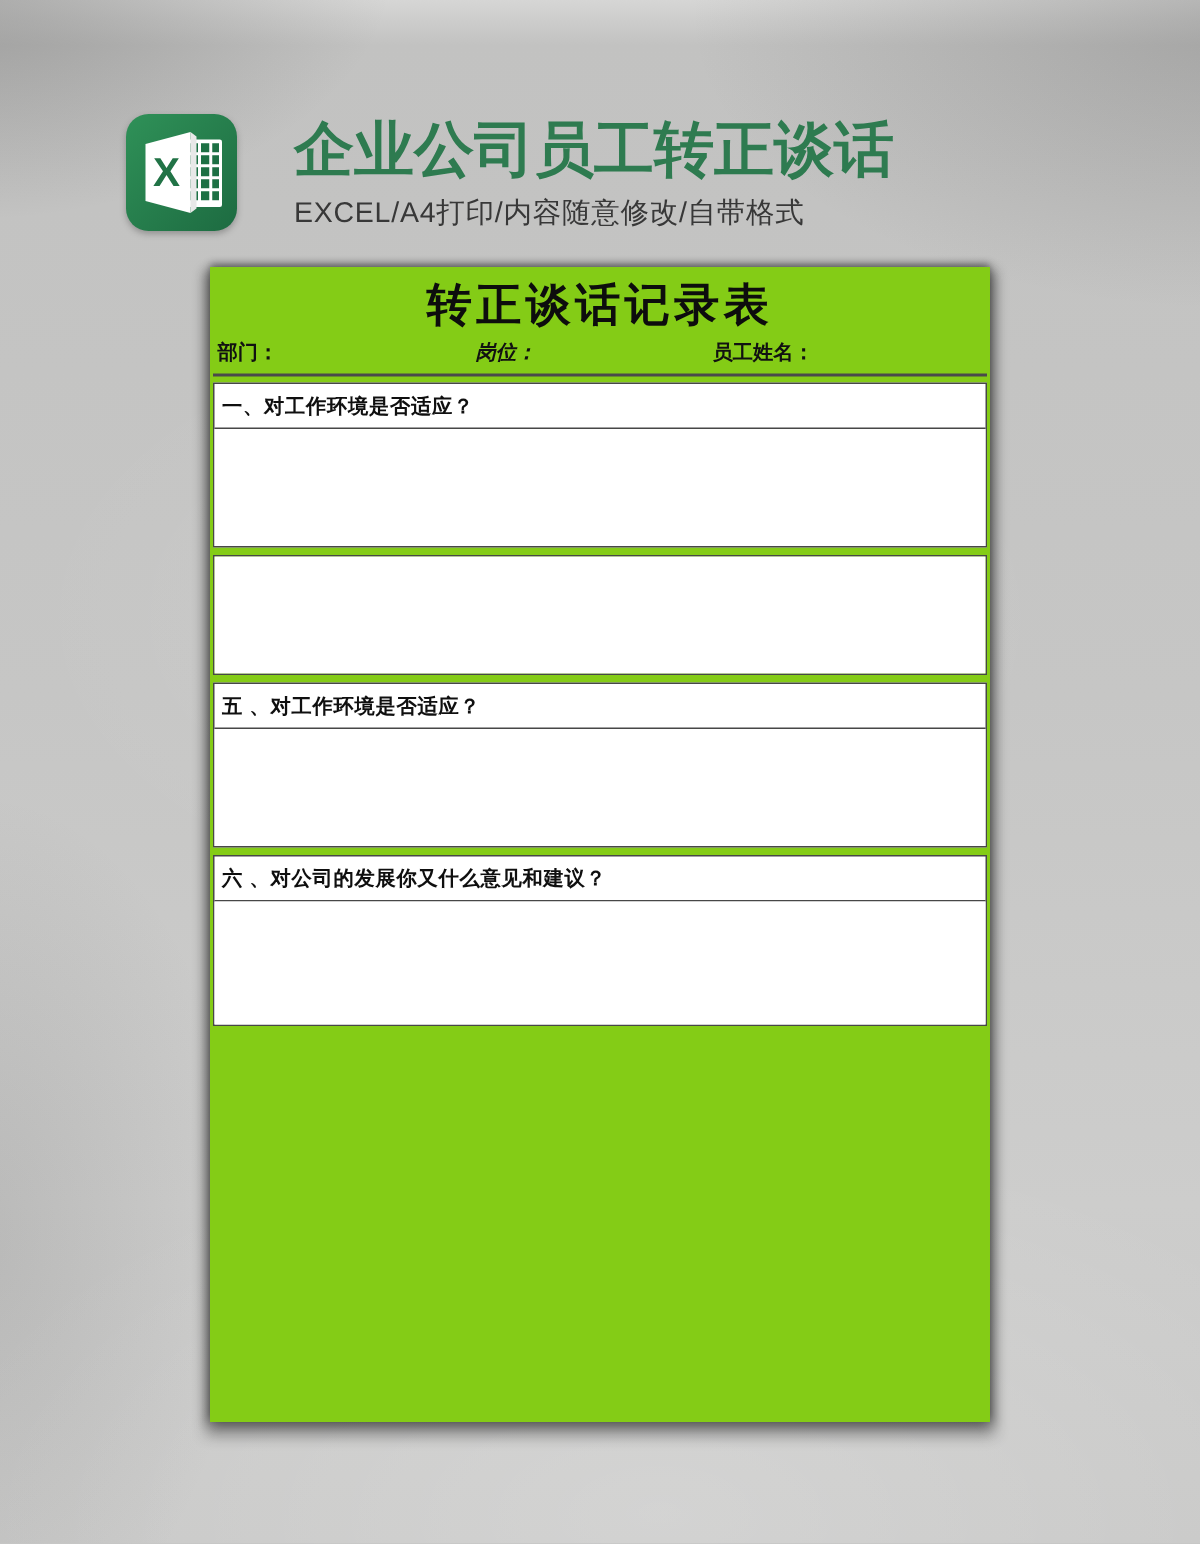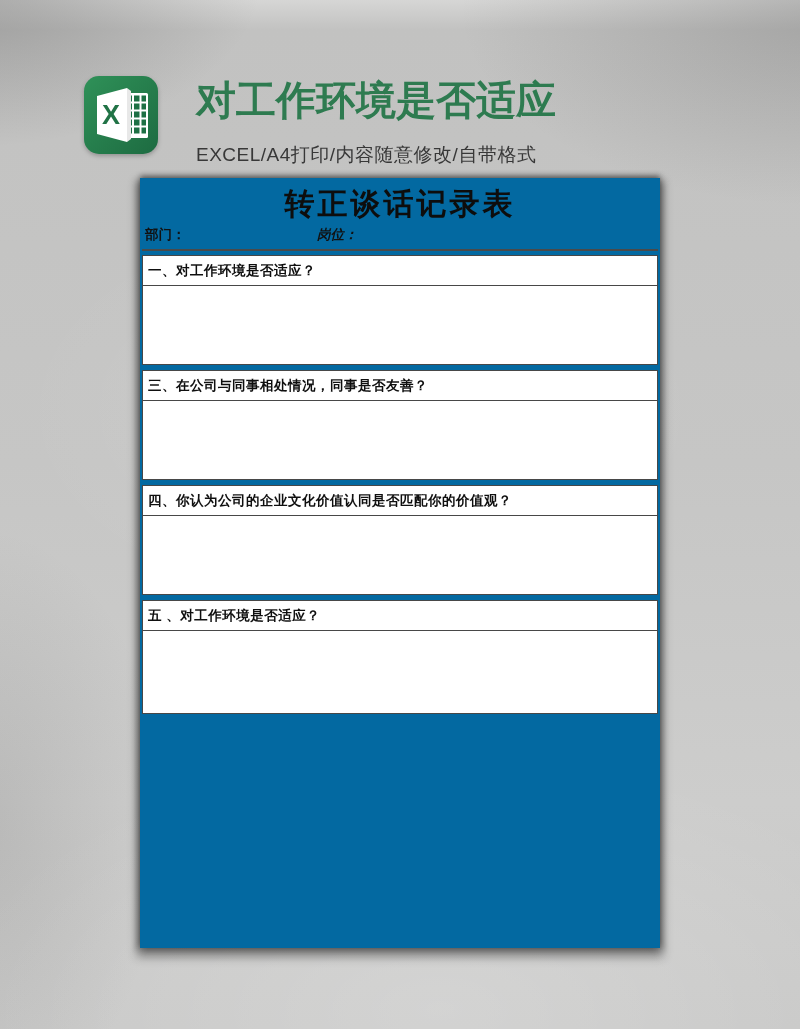--- a/index.html
+++ b/index.html
@@ -19,25 +19,25 @@
       linear-gradient(180deg, #d6d6d5 0px, #c2c2c1 30px, #c6c6c5 45%, #cdcdcc 78%, #c8c8c7 100%);
   }
   
   .header { position:absolute; top:76px; left:84px; display:flex; align-items:flex-start; }
   .excel-icon { width:74px; height:78px; display:block; filter:drop-shadow(0 2px 2px rgba(0,0,0,.25)); }
   .title-block { margin-left:38px; }
   .tpl-title {
     font-size:40px; font-weight:bold; line-height:1.2;
     letter-spacing:0px; white-space:nowrap;
   }
-  .tpl-subtitle { font-size:19px; color:#383838; margin-top:18px; letter-spacing:.5px; }
+  .tpl-subtitle { font-size:19px; color:#383838; margin-top:5px; letter-spacing:.5px; }
   
   .paper {
     position:absolute; left:140px; top:178px; width:520px; height:770px;
-    background:#0369a1; box-sizing:border-box; padding:10px 2px 0 2px;
+    background:#84cc16; box-sizing:border-box; padding:10px 2px 0 2px;
     box-shadow: 0 -3px 5px rgba(0,0,0,.38), 0 6px 9px 3px rgba(30,30,30,.42),
                 -4px 2px 6px rgba(0,0,0,.20), 4px 2px 6px rgba(0,0,0,.20);
   }
   .form-title {
     text-align:center; font-size:30px; line-height:32px; font-weight:bold;
     color:#0d0d0d; letter-spacing:3px; margin:0 0 6px 0;
   }
   .info-row {
     display:flex; align-items:flex-start;
     font-size:13.5px; font-weight:bold; color:#111;
@@ -90,44 +90,44 @@
           <rect x="57.5" y="51.5" width="4.5" height="6"></rect>
       </g>
     </g>
     <g>
       <path d="M13 20 L43 12 L43 66 L13 58 Z" fill="#ffffff"></path>
       <path d="M43 12 L43 66 L47 63 L47 15 Z" fill="#e8e8e8"></path>
       <text x="27" y="48" text-anchor="middle" font-family="Liberation Sans, sans-serif" font-size="27" font-weight="bold" fill="#217346">X</text>
     </g>
   </svg>
   <div class="title-block">
-    <div class="tpl-title" style="color:#2e7b50">对工作环境是否适应</div>
+    <div class="tpl-title" style="color:#2e7b50">企业公司员工转正谈话</div>
     <div class="tpl-subtitle">EXCEL/A4打印/内容随意修改/自带格式</div>
   </div>
 </div>
 
 <div class="paper">
   <div class="form-title">转正谈话记录表</div>
 
   <div class="info-row">
     <span class="f1">部门：</span>
     <span class="f2">岗位：</span>
+    <span class="f3">员工姓名：</span>
   </div>
 
   <div class="sections">
     <div class="section">
       <div class="q-row">一、对工作环境是否适应？</div>
       <div class="a-area"></div>
     </div>
     <div class="section">
-      <div class="q-row">三、在公司与同事相处情况，同事是否友善？</div>
-      <div class="a-area"></div>
-    </div>
-    <div class="section">
-      <div class="q-row">四、你认为公司的企业文化价值认同是否匹配你的价值观？</div>
       <div class="a-area"></div>
     </div>
     <div class="section">
       <div class="q-row">五 、对工作环境是否适应？</div>
       <div class="a-area"></div>
     </div>
+    <div class="section">
+      <div class="q-row">六 、对公司的发展你又什么意见和建议？</div>
+      <div class="a-area"></div>
+    </div>
   </div>
 </div>
 
 </body></html>

